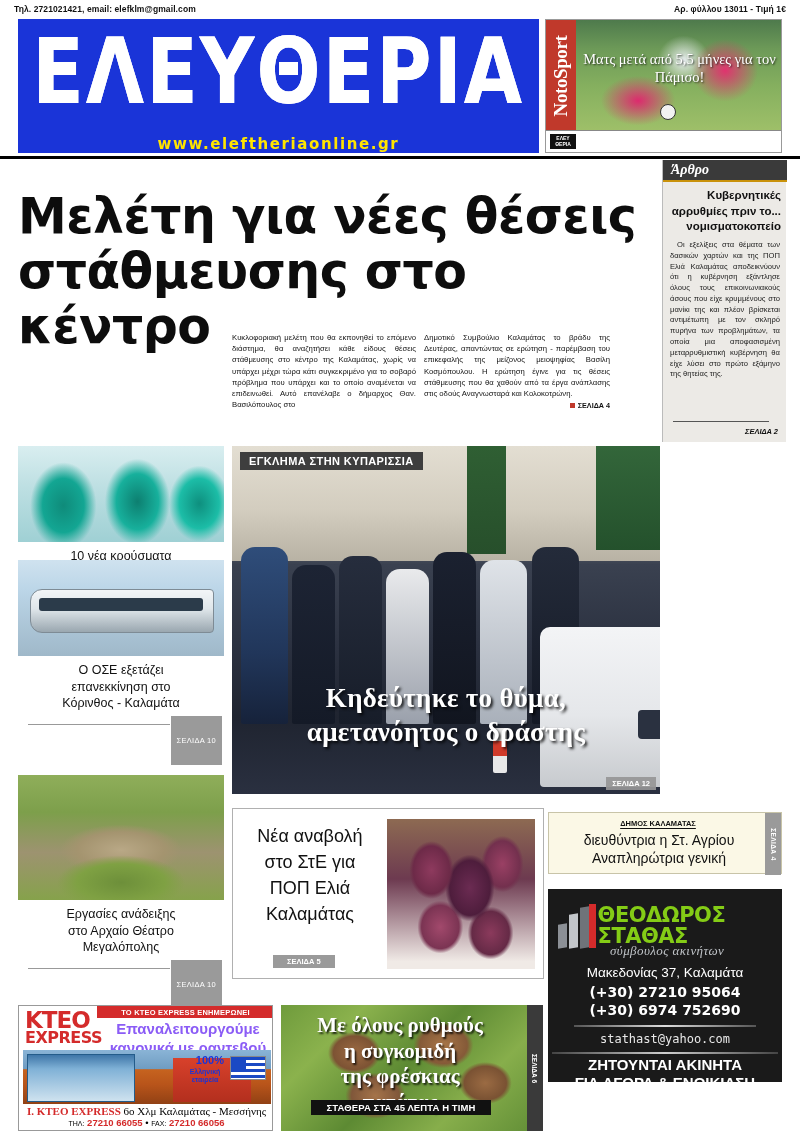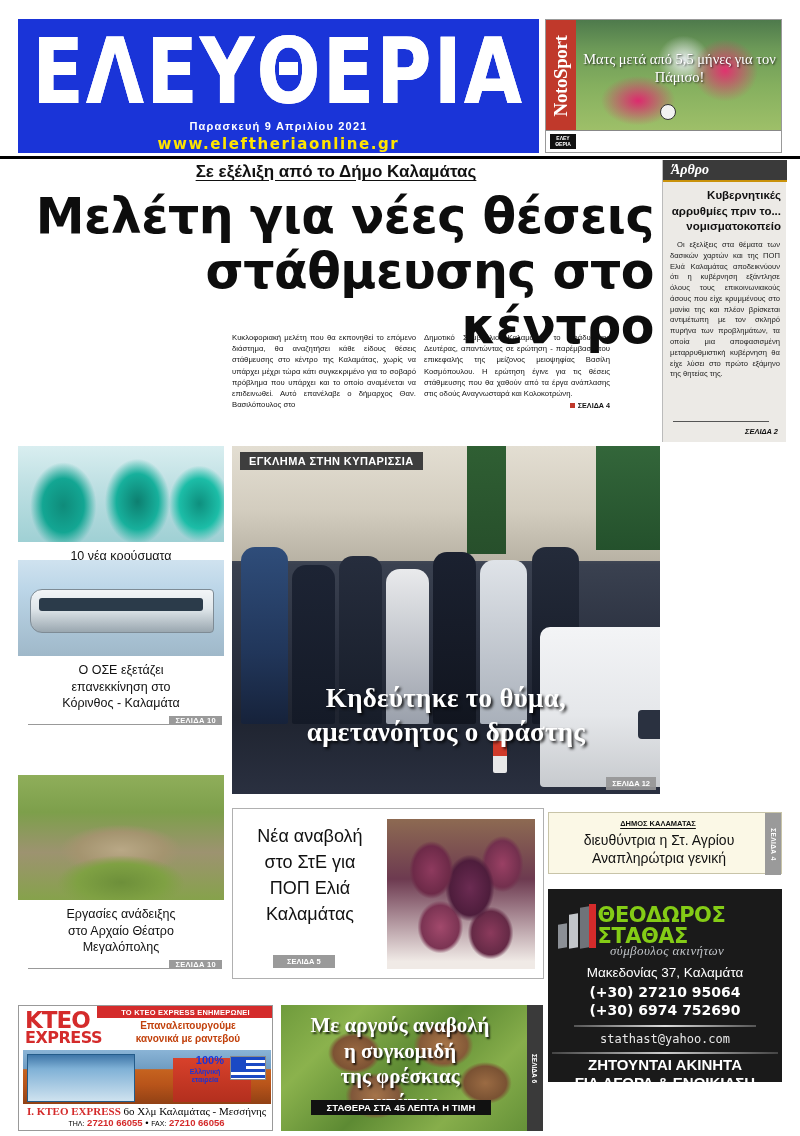--- a/index.html
+++ b/index.html
@@ -95,21 +95,21 @@
   
   .hr-main { position:absolute; left:0; top:156px; width:800px; height:3px; background:#000; }
 
   
   .kicker {
     position:absolute; left:18px; top:162px; width:636px; text-align:center;
     font-size:17px; font-weight:bold; color:#111;
     text-decoration:underline; text-underline-offset:3px;
   }
   .headline {
-    position:absolute; left:18px; top:190px; width:636px; text-align:right;
+    position:absolute; left:18px; top:190px; width:636px; text-align:left;
     font-family:"DejaVu Sans", sans-serif;
     font-size:49px; font-weight:bold; color:#0d0d0d; line-height:1.12;
     letter-spacing:-0.5px;
   }
 
   
   .arthro {
     position:absolute; left:662px; top:160px; width:124px; height:282px;
     background:#eceae6; border-left:1px solid #bbb;
   }
@@ -156,21 +156,21 @@
   .cell { position:absolute; left:18px; width:206px; background:#fff; }
   .cell-photo { width:206px; height:96px; overflow:hidden; position:relative; }
   .cell-cap {
     text-align:center; font-size:12.5px; color:#111; line-height:1.32;
     padding:6px 2px 4px; font-family:"Liberation Sans", sans-serif;
   }
   .cell-foot { position:relative; height:16px; }
   .cell-foot .line { position:absolute; left:10px; right:54px; top:8px; height:1px; background:#999; }
   .badge {
     position:absolute; right:2px; top:0; background:#9a9a9a; color:#fff;
-    font-size:7.5px; font-weight:bold; padding:0 6px; letter-spacing:.3px;
+    font-size:7.5px; font-weight:normal; padding:20px 6px; letter-spacing:.3px;
   }
 
   
   .ph-covid {
     width:100%; height:100%;
     background:
       radial-gradient(ellipse 46px 60px at 22% 62%, #0f8b7a 0%, #13a693 45%, rgba(19,166,147,0) 72%),
       radial-gradient(ellipse 44px 58px at 58% 58%, #0d7f70 0%, #17b09c 48%, rgba(23,176,156,0) 74%),
       radial-gradient(ellipse 40px 50px at 88% 60%, #0e8f7e 0%, #1cbda7 50%, rgba(28,189,167,0) 76%),
       linear-gradient(180deg,#d9eef0 0%, #bfe0e3 40%, #9fd0d4 100%);
@@ -369,21 +369,21 @@
   .kteo-k {
     position:absolute; left:0; top:-1px; font-size:23px; font-weight:bold;
     color:#d42b2b; font-family:"DejaVu Sans", sans-serif; letter-spacing:-1px;
   }
   .kteo-e {
     position:absolute; left:0; top:20px; font-size:16px; font-weight:bold;
     color:#d42b2b; font-family:"DejaVu Sans", sans-serif; letter-spacing:-.5px;
   }
   .kteo-slogan {
     position:absolute; left:86px; top:14px; width:166px; text-align:center;
-    font-size:10px; font-weight:bold; color:#c2410c; line-height:1.25;
+    font-size:15px; font-weight:bold; color:#8b5cf6; line-height:1.25;
   }
   .kteo-photo {
     position:absolute; left:4px; top:44px; width:248px; height:56px;
     background:
       linear-gradient(180deg,#8ab4d6 0%, #6f9cc2 34%, #c6631f 35%, #b8541a 62%, #8d3f14 100%);
     overflow:hidden;
   }
   .kteo-bld {
     position:absolute; left:4px; top:4px; width:108px; height:48px;
     background:linear-gradient(180deg,#3f76a8 0%, #7fb1d6 30%, #cfe2ef 100%);
@@ -448,46 +448,48 @@
   }
   .potato-badge span {
     transform:rotate(90deg); white-space:nowrap; font-size:6.5px; font-weight:bold;
   }
 </style>
 </head>
 <body>
 
 <div class="page">
 
+  <div class="topbar">
+    <span>Τηλ. 2721021421, email: elefklm@gmail.com</span>
+    <span>Αρ. φύλλου 13011 - Τιμή 1€</span>
+  </div>
 
   <div class="masthead">
     <div class="logo-wrap">
       <div class="logo-text">ΕΛΕΥΘΕΡΙΑ</div>
     </div>
-    <div class="mast-date">Παρασκευή 9 Απριλίου 2021</div>
     <div class="mast-url">www.eleftheriaonline.gr</div>
   </div>
 
   <div class="notosport">
     <div class="ns-rail">
       <div class="ns-rail-inner">NotoSport</div>
     </div>
     <div class="ns-photo">
       <div class="ns-ball"></div>
     </div>
     <div class="ns-title">Ματς μετά από 5,5 μήνες για τον Πάμισο!</div>
     <div class="ns-strip">
       <div class="ns-chip">ΕΛΕΥ ΘΕΡΙΑ</div>
       <div class="ns-strip-text">Έφυγε από τη ζωή ο Βασίλης Σεβαστής</div>
     </div>
   </div>
 
   <div class="hr-main"></div>
 
-  <div class="kicker">Σε εξέλιξη από το Δήμο Καλαμάτας</div>
   <div class="headline">
     <div>Μελέτη για νέες θέσεις</div>
     <div>στάθμευσης στο κέντρο</div>
   </div>
 
   <div class="arthro">
     <div class="arthro-head">
       <span>Άρθρο</span>
     </div>
     <div class="arthro-title">Κυβερνητικές αρρυθμίες πριν το... νομισματοκοπείο</div>
@@ -644,21 +646,21 @@
         <b class="kteo-red">27210 66055</b>
         <span>•</span>
         <span style="font-size:7px">FAX:</span>
         <b class="kteo-red">27210 66056</b>
       </div>
     </div>
   </div>
 
   <div class="potato">
     <div class="potato-text">
-      <div>Με αργούς αναβολή</div>
+      <div>Με όλους ρυθμούς</div>
       <div>η συγκομιδή</div>
       <div>της φρέσκιας</div>
       <div>πατάτας</div>
     </div>
     <div class="potato-strip">ΣΤΑΘΕΡΑ ΣΤΑ 45 ΛΕΠΤΑ Η ΤΙΜΗ</div>
     <div class="potato-badge">
       <span>ΣΕΛΙΔΑ 6</span>
     </div>
   </div>
 

